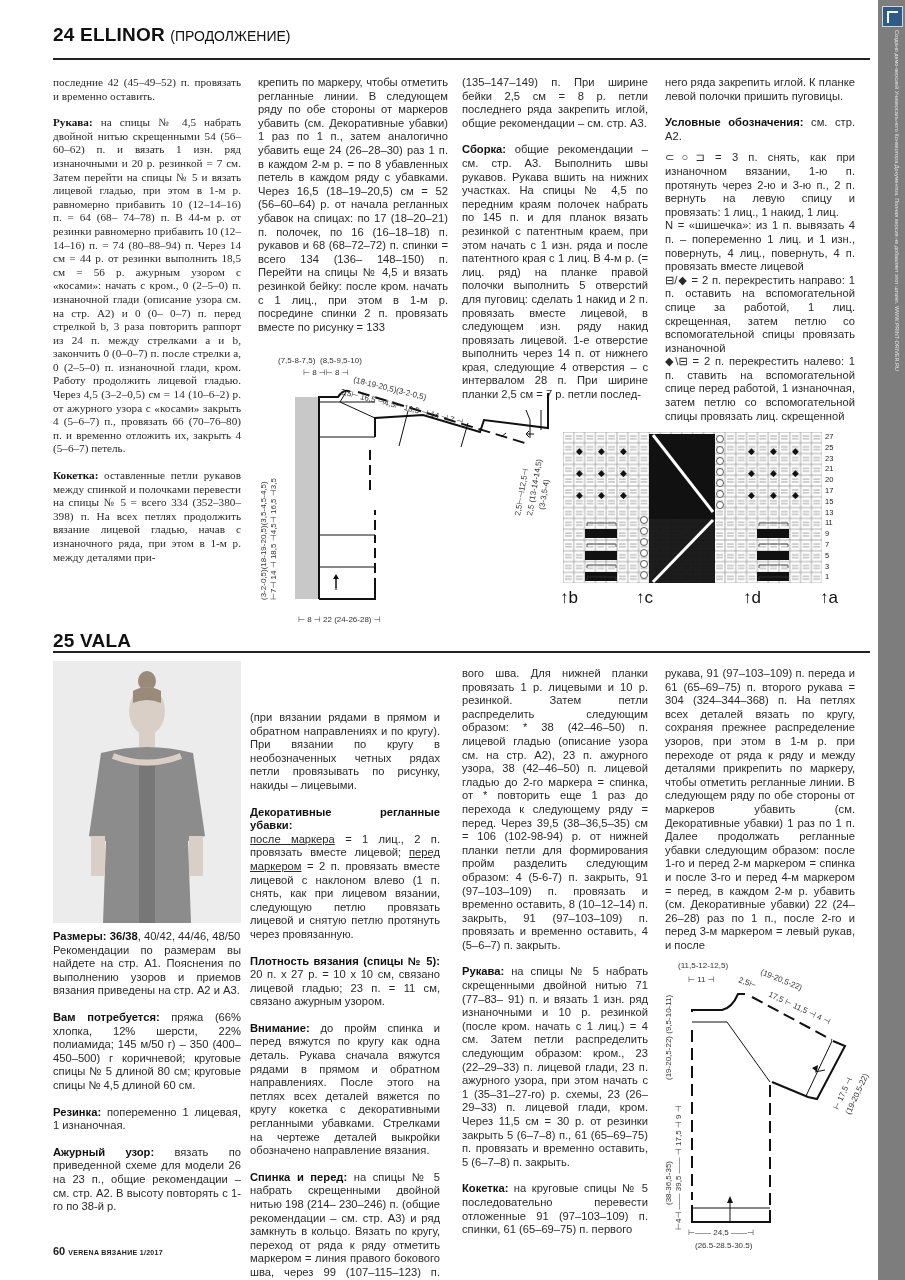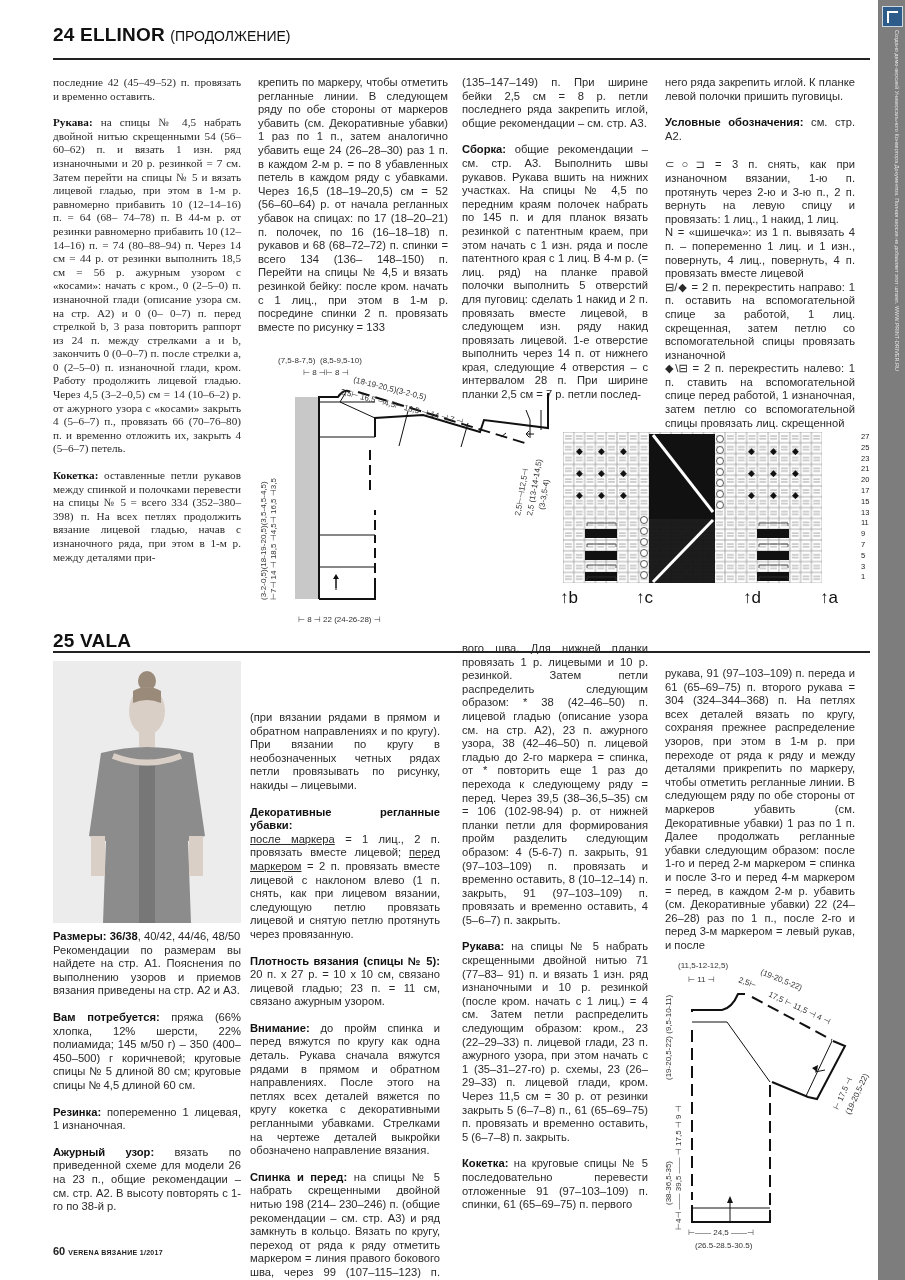--- a/index.html
+++ b/index.html
@@ -48,21 +48,21 @@
   <p><span>крепить по маркеру, чтобы отметить регланные линии. В следующем ряду по обе стороны от маркеров убавить (см. Декоративные убавки) 1 раз по 1 п., затем аналогично убавить еще 24 (26–28–30) раз 1 п. в каждом 2-м р. = по 8 убавленных петель в каждом ряду с убавками. Через 16,5 (18–19–20,5) см = 52 (56–60–64) р. от начала регланных убавок на спицах: по 17 (18–20–21) п. полочек, по 16 (16–18–18) п. рукавов и 68 (68–72–72) п. спинки = всего 134 (136– 148–150) п. Перейти на спицы № 4,5 и вязать резинкой бейку: после кром. начать с 1 лиц., при этом в 1-м р. посредине спинки 2 п. провязать вместе по рисунку = 133</span></p>
 </div>
 
 <div class="col" style="left:462px; top:76px; width:186px;">
   <p><span>(135–147–149) п. При ширине бейки 2,5 см = 8 р. петли последнего ряда закрепить иглой, общие рекомендации – см. стр. А3.</span></p>
   <p><b>Сборка:</b> <span>общие рекомендации – см. стр. А3. Выполнить швы рукавов. Рукава вшить на нижних участках. На спицы № 4,5 по передним краям полочек набрать по 145 п. и для планок вязать резинкой с патентным краем, при этом начать с 1 изн. ряда и после патентного края с 1 лиц. В 4-м р. (= лиц. ряд) на планке правой полочки выполнить 5 отверстий для пуговиц: сделать 1 накид и 2 п. провязать вместе лицевой, в следующем изн. ряду накид провязать лицевой. 1-е отверстие выполнить через 14 п. от нижнего края, следующие 4 отверстия – с интервалом 28 п. При ширине планки 2,5 см = 7 р. петли послед-</span></p>
 </div>
 
 <div class="col" style="left:665px; top:76px; width:190px;">
   <p><span>него ряда закрепить иглой. К планке левой полочки пришить пуговицы.</span></p>
-  <div style="margin-bottom:15px"><b>Условные обозначения:</b> <span>см. стр. А2.</span></div>
+  <div style="margin-bottom:8px"><b>Условные обозначения:</b> <span>см. стр. А2.</span></div>
   <div><span>⊂○⊐</span> <span>= 3 п. снять, как при изнаночном вязании, 1-ю п. протянуть через 2-ю и 3-ю п., 2 п. вернуть на левую спицу и провязать: 1 лиц., 1 накид, 1 лиц.</span></div>
   <div><span>N</span> <span>= «шишечка»: из 1 п. вывязать 4 п. – попеременно 1 лиц. и 1 изн., повернуть, 4 лиц., повернуть, 4 п. провязать вместе лицевой</span></div>
   <div><span>⊟/◆</span> <span>= 2 п. перекрестить направо: 1 п. оставить на вспомогательной спице за работой, 1 лиц. скрещенная, затем петлю со вспомогательной спицы провязать изнаночной</span></div>
   <div><span>◆\⊟</span> <span>= 2 п. перекрестить налево: 1 п. ставить на вспомогательной спице перед работой, 1 изнаночная, затем петлю со вспомогательной спицы провязать лиц. скрещенной</span></div>
 </div>
 
 <svg class="diagram" style="left:258px; top:350px;" width="320" height="275">
   <rect x="37" y="47" width="24" height="202" fill="#c8c8c8"></rect>
   <g stroke="#111" stroke-width="2" fill="none">
     <path d="M61 249 L61 47 L80 47 Q86 38 92 42"></path>
@@ -166,21 +166,21 @@
       <path d="M24 94 L24 91 L53 91 L53 94"></path>
         <path d="M24 115 L24 112 L53 112 L53 115"></path>
         <path d="M24 136 L24 133 L53 133 L53 136"></path>
         <path d="M24 148 L24 145 L53 145 L53 148"></path>
       <path d="M196 94 L196 91 L225 91 L225 94"></path>
         <path d="M196 115 L196 112 L225 112 L225 115"></path>
         <path d="M196 136 L196 133 L225 133 L225 136"></path>
         <path d="M196 148 L196 145 L225 145 L225 148"></path>
     </g>
   </svg>
-  <div style="position:absolute; left:262px; top:0px; font-size:7.5px; line-height:10.8px; color:#222;margin-left:36px;">
+  <div style="position:absolute; left:262px; top:0px; font-size:7.5px; line-height:10.8px; color:#222;">
     <div>27</div>
     <div>25</div>
     <div>23</div>
     <div>21</div>
     <div>20</div>
     <div>17</div>
     <div>15</div>
     <div>13</div>
     <div>11</div>
     <div>9</div>
@@ -226,21 +226,21 @@
 </div>
 
 <div class="col" style="left:250px; top:667px; width:190px;margin-top:44px;">
   <p><span>(при вязании рядами в прямом и обратном направлениях и по кругу). При вязании по кругу в необозначенных четных рядах петли провязывать по рисунку, накиды – лицевыми.</span></p>
   <p><b>Декоративные регланные убавки:</b><br><span class="u">после маркера</span> <span>= 1 лиц., 2 п. провязать вместе лицевой;</span> <span class="u">перед маркером</span> <span>= 2 п. провязать вместе лицевой с наклоном влево (1 п. снять, как при лицевом вязании, следующую петлю провязать лицевой и снятую петлю протянуть через провязанную.</span></p>
   <p><b>Плотность вязания (спицы № 5):</b> <span>20 п. х 27 р. = 10 х 10 см, связано лицевой гладью; 23 п. = 11 см, связано ажурным узором.</span></p>
   <p><b>Внимание:</b> <span>до пройм спинка и перед вяжутся по кругу как одна деталь. Рукава сначала вяжутся рядами в прямом и обратном направлениях. После этого на петлях всех деталей вяжется по кругу кокетка с декоративными регланными убавками. Стрелками на чертеже деталей выкройки обозначено направление вязания.</span></p>
   <p><b>Спинка и перед:</b> <span>на спицы № 5 набрать скрещенными двойной нитью 198 (214– 230–246) п. (общие рекомендации – см. стр. А3) и ряд замкнуть в кольцо. Вязать по кругу, переход от ряда к ряду отметить маркером = линия правого бокового шва, через 99 (107–115–123) п. прикрепить следующий маркер = линия левого боко-</span></p>
 </div>
 
-<div class="col" style="left:462px; top:642px; width:186px;">
+<div class="col" style="left:462px; top:667px; width:186px;">
   <p><span>вого шва. Для нижней планки провязать 1 р. лицевыми и 10 р. резинкой. Затем петли распределить следующим образом: * 38 (42–46–50) п. лицевой гладью (описание узора см. на стр. А2), 23 п. ажурного узора, 38 (42–46–50) п. лицевой гладью до 2-го маркера = спинка, от * повторить еще 1 раз до перехода к следующему ряду = перед. Через 39,5 (38–36,5–35) см = 106 (102-98-94) р. от нижней планки петли для формирования пройм разделить следующим образом: 4 (5-6-7) п. закрыть, 91 (97–103–109) п. провязать и временно оставить, 8 (10–12–14) п. закрыть, 91 (97–103–109) п. провязать и временно оставить, 4 (5–6–7) п. закрыть.</span></p>
   <p><b>Рукава:</b> <span>на спицы № 5 набрать скрещенными двойной нитью 71 (77–83– 91) п. и вязать 1 изн. ряд изнаночными и 10 р. резинкой (после кром. начать с 1 лиц.) = 4 см. Затем петли распределить следующим образом: кром., 23 (22–29–33) п. лицевой глади, 23 п. ажурного узора, при этом начать с 1 (35–31–27-го) р. схемы, 23 (26–29–33) п. лицевой глади, кром. Через 11,5 см = 30 р. от резинки закрыть 5 (6–7–8) п., 61 (65–69–75) п. провязать и временно оставить, 5 (6–7–8) п. закрыть.</span></p>
   <p><b>Кокетка:</b> <span>на круговые спицы № 5 последовательно перевести отложенные 91 (97–103–109) п. спинки, 61 (65–69–75) п. первого</span></p>
 </div>
 
 <div class="col" style="left:665px; top:667px; width:190px;">
   <p><span>рукава, 91 (97–103–109) п. переда и 61 (65–69–75) п. второго рукава = 304 (324–344–368) п. На петлях всех деталей вязать по кругу, сохраняя прежнее распределение узоров, при этом в 1-м р. при переходе от ряда к ряду и между деталями прикрепить по маркеру, чтобы отметить регланные линии. В следующем ряду по обе стороны от маркеров убавить (см. Декоративные убавки) 1 раз по 1 п. Далее продолжать регланные убавки следующим образом: после 1-го и перед 2-м маркером = спинка и после 3-го и перед 4-м маркером = перед, в каждом 2-м р. убавить (см. Декоративные убавки) 22 (24–26–28) раз по 1 п., после 2-го и перед 3-м маркером = левый рукав, и после</span></p>
 </div>
 
 <svg class="diagram" style="left:660px; top:960px;" width="215" height="300">

